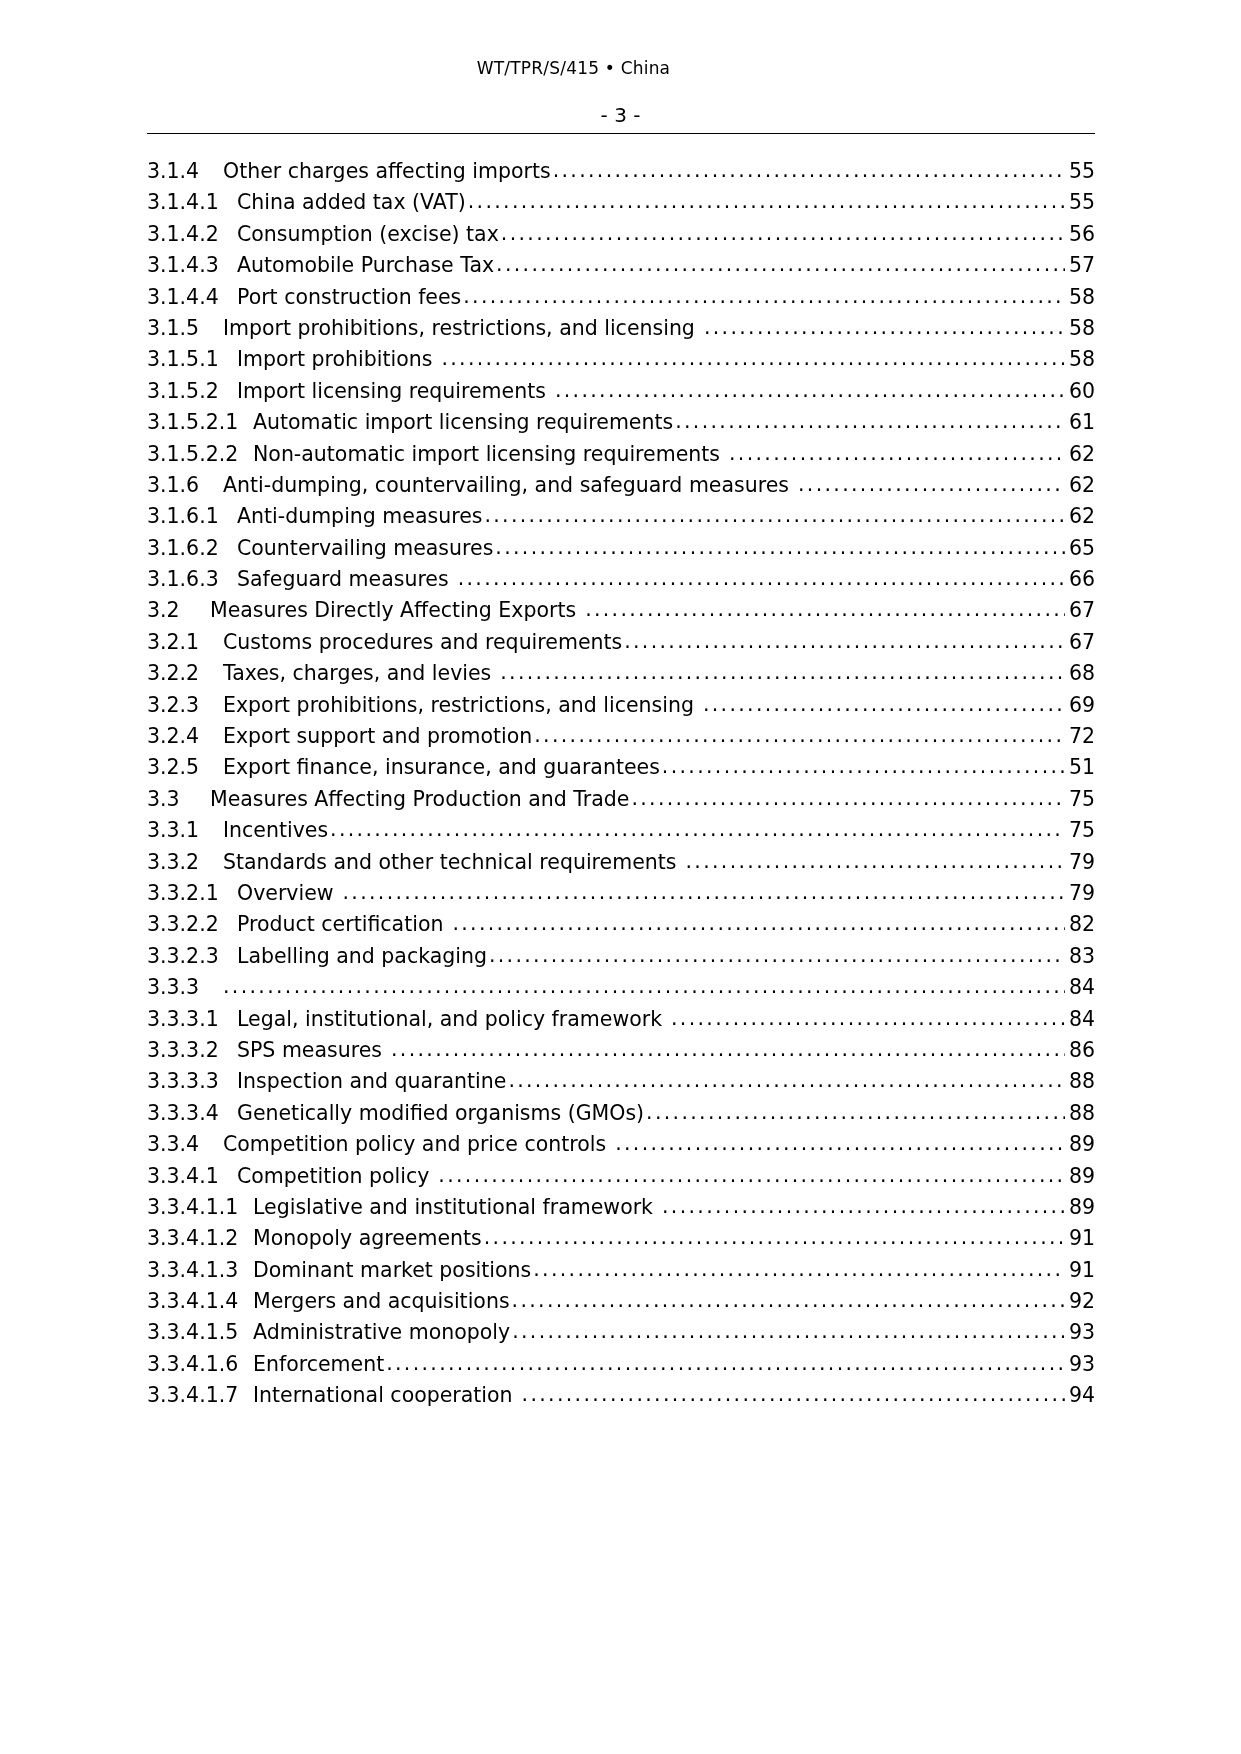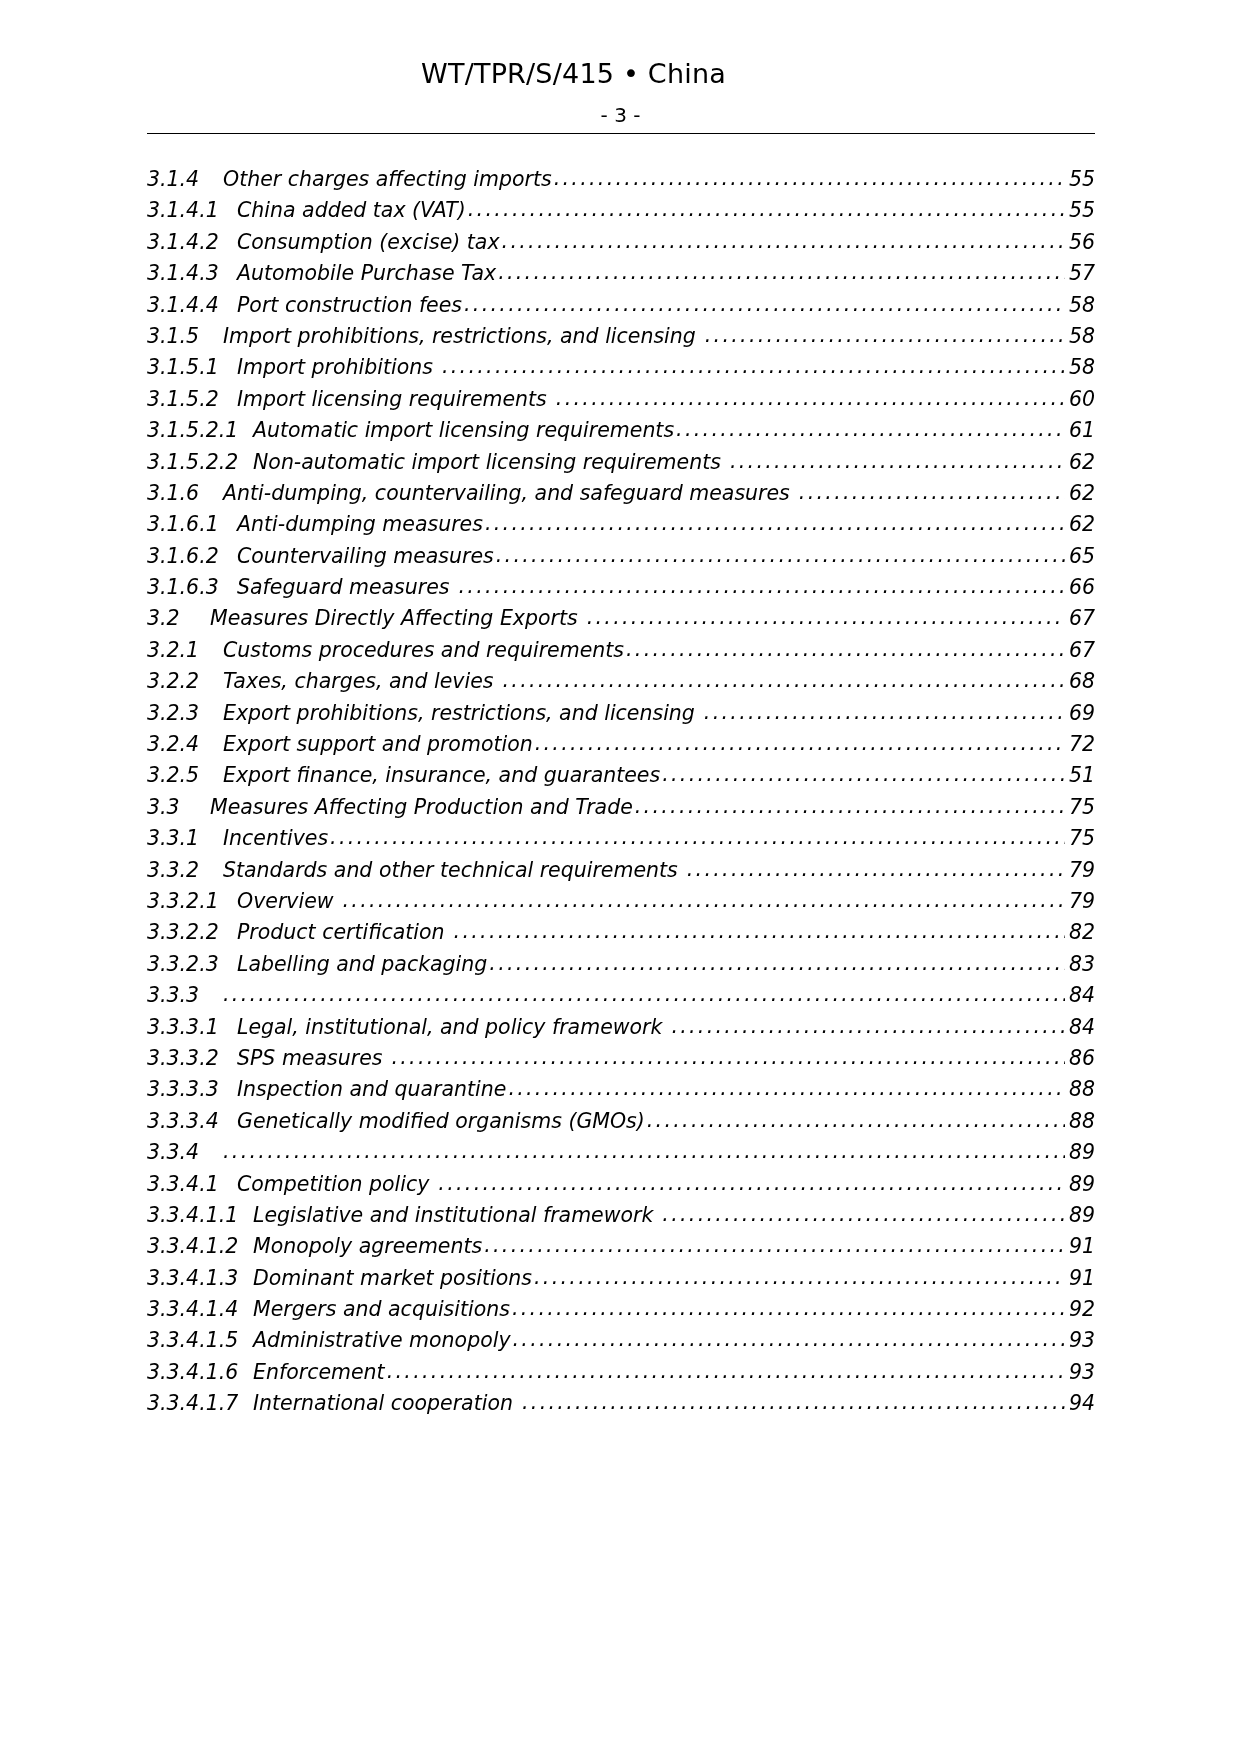--- a/index.html
+++ b/index.html
@@ -22,21 +22,21 @@
     box-sizing: border-box;
   }
 
   
   .doc-header {
     position: absolute;
     top: 58px;
     left: 0;
     width: 1147px;
     text-align: center;
-    font-size: 27px;
+    font-size: 17px;
     letter-spacing: 0.2px;
   }
   .page-number-line {
     position: absolute;
     top: 103px;
     left: 0;
     width: 1241px;
     text-align: center;
     font-size: 20px;
   }
@@ -45,24 +45,23 @@
     top: 133px;
     left: 147px;
     width: 948px;
     height: 0;
     border-top: 1.6px solid #000000;
   }
 
   
   .toc {
     position: absolute;
-    top: 164px;
+    top: 156px;
     left: 147px;
     width: 948px;
-    font-style: italic;
   }
   .toc-entry {
     display: flex;
     align-items: baseline;
     height: 31.4px;
     font-size: 20.5px;
     line-height: 31.4px;
     white-space: nowrap;
   }
   .toc-num {
@@ -296,20 +295,21 @@
         <span class="toc-page">88</span>
       </div>
       <div class="toc-entry">
         <span class="toc-num w2">3.3.3.4</span>
         <span class="toc-title">Genetically modified organisms (GMOs)</span>
         <span class="toc-leader"></span>
         <span class="toc-page">88</span>
       </div>
       <div class="toc-entry gap-before-dots">
         <span class="toc-num w1">3.3.4</span>
+        <span class="toc-title">Competition policy and price controls</span>
         <span class="toc-leader"></span>
         <span class="toc-page">89</span>
       </div>
       <div class="toc-entry gap-before-dots">
         <span class="toc-num w2">3.3.4.1</span>
         <span class="toc-title">Competition policy</span>
         <span class="toc-leader"></span>
         <span class="toc-page">89</span>
       </div>
       <div class="toc-entry gap-before-dots">

